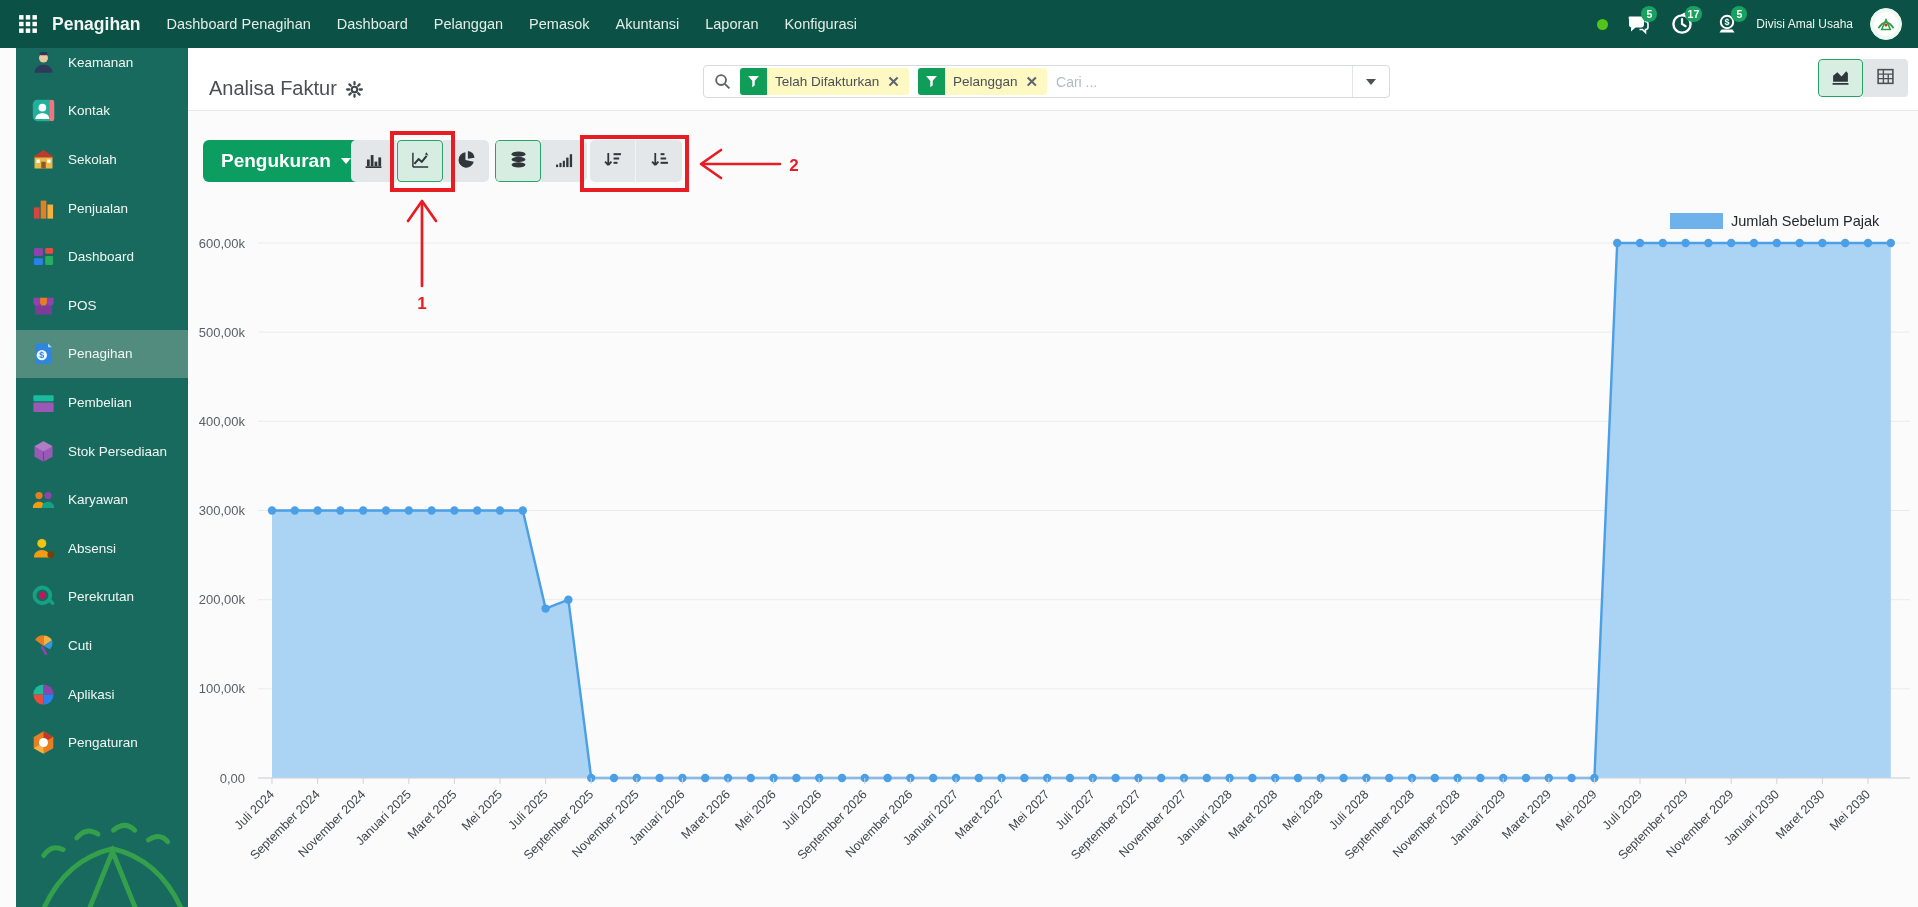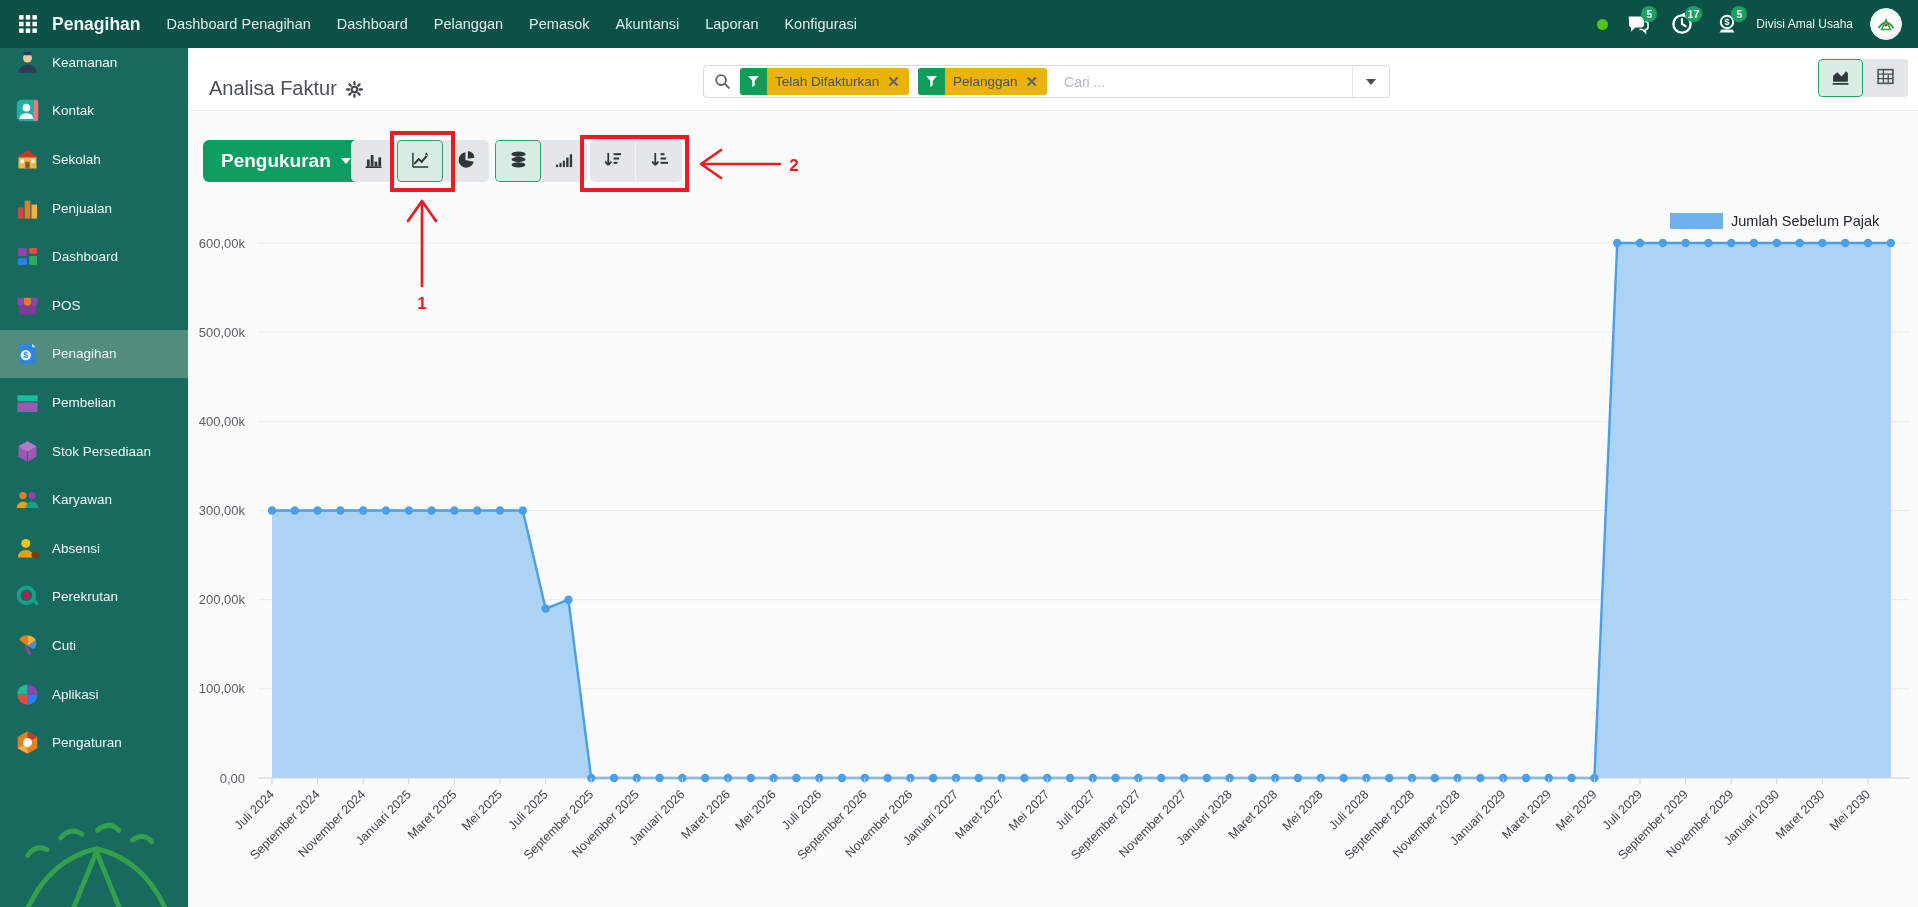--- a/index.html
+++ b/index.html
@@ -15,48 +15,48 @@
   .presence-dot{width:11px;height:11px;border-radius:50%;}
   .notif{position:relative;width:24px;height:24px;}
   .notif svg{width:24px;height:24px;display:block;}
   .badge{position:absolute;top:-6px;right:-8px;min-width:16px;height:16px;border-radius:9px;
     background:#19a15f;color:#fff;font-size:10.5px;font-weight:bold;display:flex;
     align-items:center;justify-content:center;padding:0 3px;box-sizing:border-box;}
   .user-name{font-size:12px;white-space:nowrap;}
   .avatar{width:30px;height:30px;border-radius:50%;background:#f2f8f1;border:1px solid #dfe;
     display:flex;align-items:center;justify-content:center;overflow:hidden;}
   
-  .sidebar{position:absolute;left:0;top:48px;width:188px;height:859px;background:#186a5e;
+  .sidebar{position:absolute;left:16px;top:48px;width:188px;height:859px;background:#186a5e;
     overflow:hidden;}
   .side-list{margin-top:-10px;}
   .side-item{height:48.6px;display:flex;align-items:center;gap:11px;padding-left:14px;
     cursor:pointer;color:#f1f7f4;font-size:13.5px;box-sizing:border-box;}
   .side-item.active{background:#518c7f;}
   .side-icon{width:27px;height:27px;flex:none;}
   .side-icon svg{width:27px;height:27px;display:block;}
   .watermark{position:absolute;left:14px;bottom:-28px;opacity:.95;}
   
   .main{position:absolute;left:188px;top:48px;width:1730px;height:859px;background:#fbfbfc;overflow:hidden;padding-left:12px;}
   .control-panel{position:absolute;left:0;top:0;width:1730px;height:62px;background:#fff;
     border-bottom:1px solid #e7e9eb;z-index:2;}
   .page-title{position:absolute;left:21px;top:29px;font-size:20px;color:#4a5056;
     display:flex;align-items:center;gap:9px;white-space:nowrap;}
   .gear{width:17px;height:17px;}
   
   .searchbox{position:absolute;left:515px;top:17px;width:687px;height:33px;background:#fff;
     border:1px solid #d7dade;border-radius:4px;display:flex;align-items:center;box-sizing:border-box;}
   .searchbox .mag{width:17px;height:17px;margin:0 9px 0 10px;flex:none;}
-  .chip{display:flex;align-items:center;background:#eab308;border-radius:3px;height:27px;
+  .chip{display:flex;align-items:center;background:#fef9c3;border-radius:3px;height:27px;
     margin-right:9px;overflow:hidden;cursor:pointer;flex:none;}
   .chip .funnel{width:27px;height:27px;background:#0f9d58;display:flex;align-items:center;
     justify-content:center;flex:none;}
   .chip .funnel svg{width:15px;height:15px;}
   .chip .lbl{font-size:13.5px;color:#4a5056;padding:0 8px;}
   .chip .x{font-size:15px;color:#5f6570;font-weight:bold;padding-right:9px;cursor:pointer;}
-  .search-ph{font-size:14px;color:#b4bac0;margin-left:8px;flex:1;}
+  .search-ph{font-size:14px;color:#b4bac0;margin-left:0;flex:1;}
   .search-caret{width:36px;align-self:stretch;border-left:1px solid #e2e5e8;display:flex;
     align-items:center;justify-content:center;cursor:pointer;}
   .caret{width:0;height:0;border-left:5px solid transparent;border-right:5px solid transparent;
     border-top:6px solid #4a5056;}
   
   .view-switch{position:absolute;left:1630px;top:11px;display:flex;border-radius:4px;overflow:hidden;}
   .view-btn{width:45px;height:38px;background:#e3e6e9;display:flex;align-items:center;
     justify-content:center;cursor:pointer;box-sizing:border-box;}
   .view-btn.active{background:#d8eee2;border:1px solid #28a164;border-radius:4px;}
   .view-btn svg{width:19px;height:19px;}

